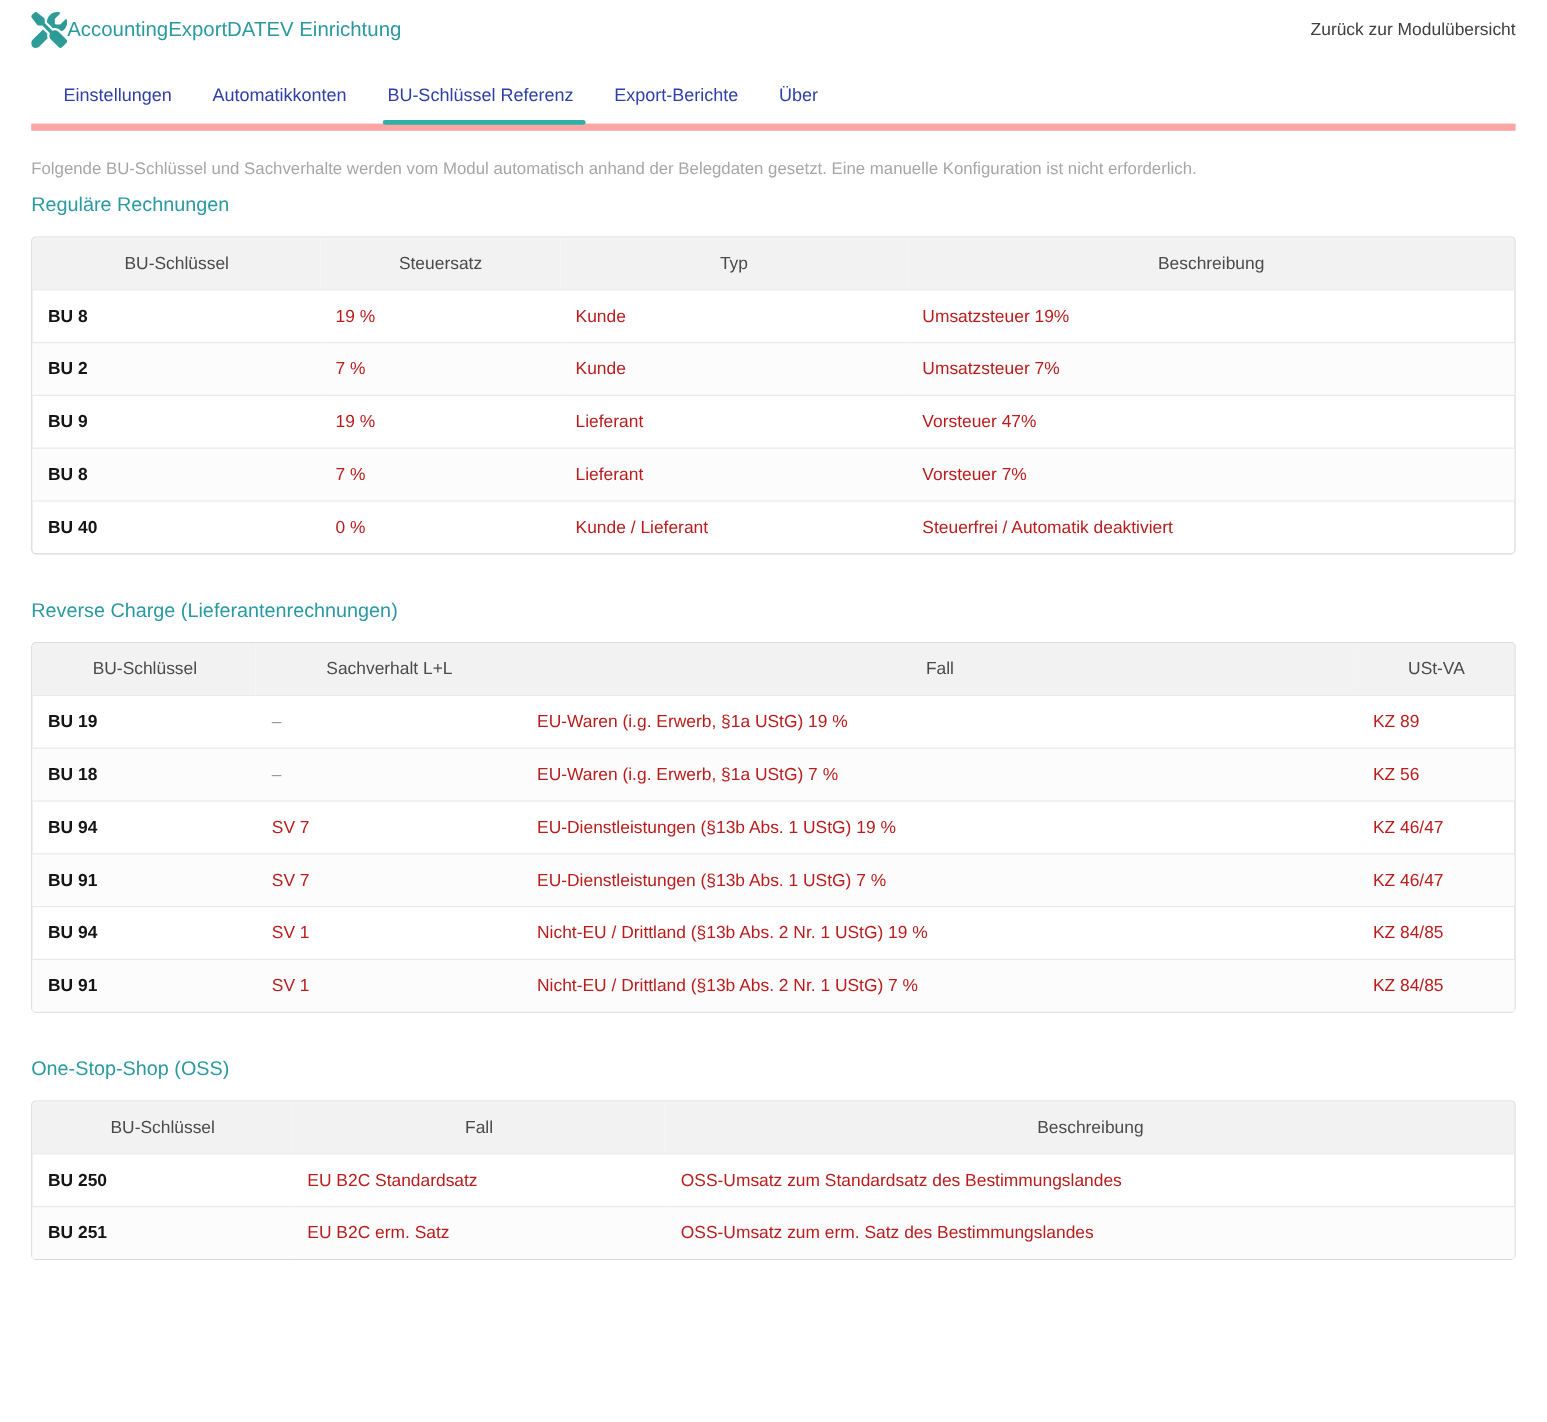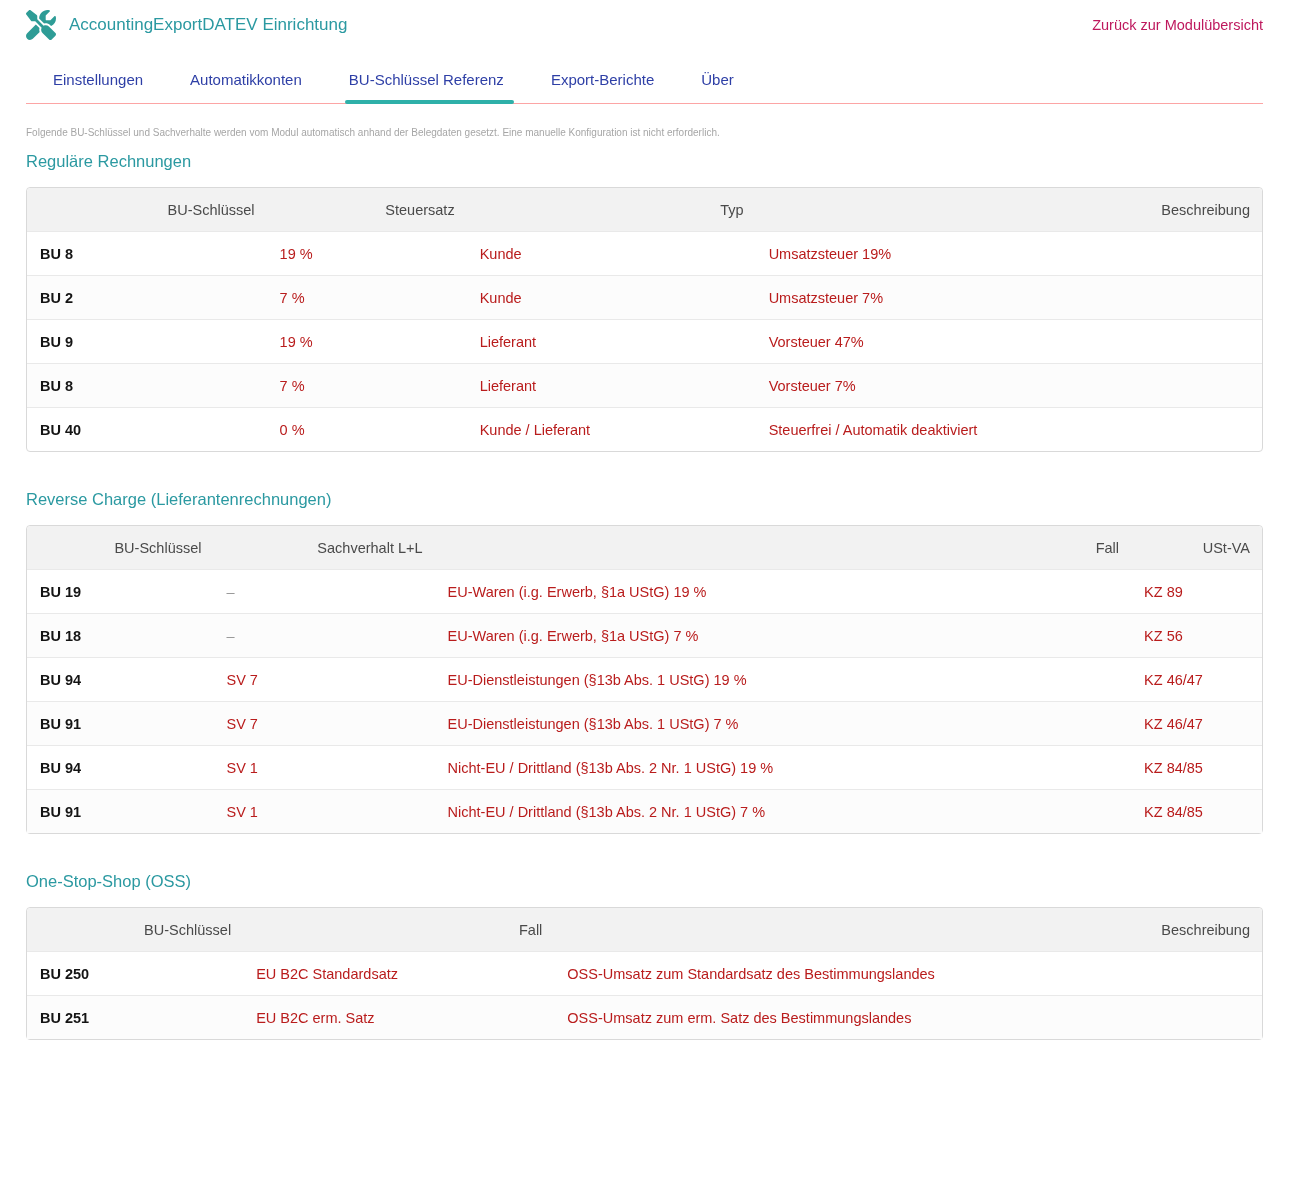--- a/index.html
+++ b/index.html
@@ -16,39 +16,39 @@
   .page { padding: 0 26px; }
 
   
   .topbar {
     display: flex;
     justify-content: space-between;
     align-items: center;
     padding-top: 10px;
     height: 40px;
   }
-  .brand { display: flex; align-items: center; gap: 13px; text-align: center; }
+  .brand { display: flex; align-items: center; gap: 0; text-align: center; }
   .brand-icon { width: 30px; height: 30px; display: inline-flex; }
   .brand-icon svg { width: 30px; height: 30px; fill: #2e9c96; }
   .brand-title { color: #2b99a1; font-size: 17px; font-weight: 400; }
   .back-link {
-    color: #be185d;
+    color: #404040;
     font-size: 14.5px;
     text-decoration: none;
     cursor: pointer;
     background: none; border: none; font-family: inherit;
   }
 
   
   .tabs {
     margin-top: 31px;
-    border-bottom: 1px solid #fca5a5;
+    border-bottom: 6px solid #fca5a5;
     padding-left: 27px;
     display: flex;
-    gap: 47px;
+    gap: 34px;
   }
   .tab {
     position: relative;
     padding: 0 0 15px 0;
     font-size: 15px;
     color: #2e3fa6;
     background: none;
     border: none;
     cursor: pointer;
     font-family: inherit;
@@ -61,21 +61,21 @@
     right: -10px;
     bottom: -1px;
     height: 4px;
     background: #2eb0a9;
     border-radius: 3px;
   }
 
   
   .intro {
     color: #a6a6a6;
-    font-size: 10px;
+    font-size: 14px;
     margin: 22px 0 0 0;
     line-height: 1.3;
   }
 
   
   .section-title {
     color: #2b99a1;
     font-size: 16.5px;
     font-weight: 400;
     margin: 38px 0 0 0;
@@ -87,21 +87,21 @@
     border-collapse: separate;
     border-spacing: 0;
     border: 1px solid #d9d9d9;
     border-radius: 4px;
     margin-top: 16px;
     font-size: 14.5px;
     table-layout: fixed;
   }
   table.ref th {
     background: #f2f2f2;
-    text-align: right;
+    text-align: center;
     font-weight: 400;
     color: #4a4a4a;
     padding: 14px 12px 13px 13px;
   }
   table.ref th:first-child { border-top-left-radius: 4px; }
   table.ref th:last-child  { border-top-right-radius: 4px; }
   table.ref td {
     padding: 14px 12px 13px 13px;
     border-top: 1px solid #e9e9e9;
     color: #b91c1c;

